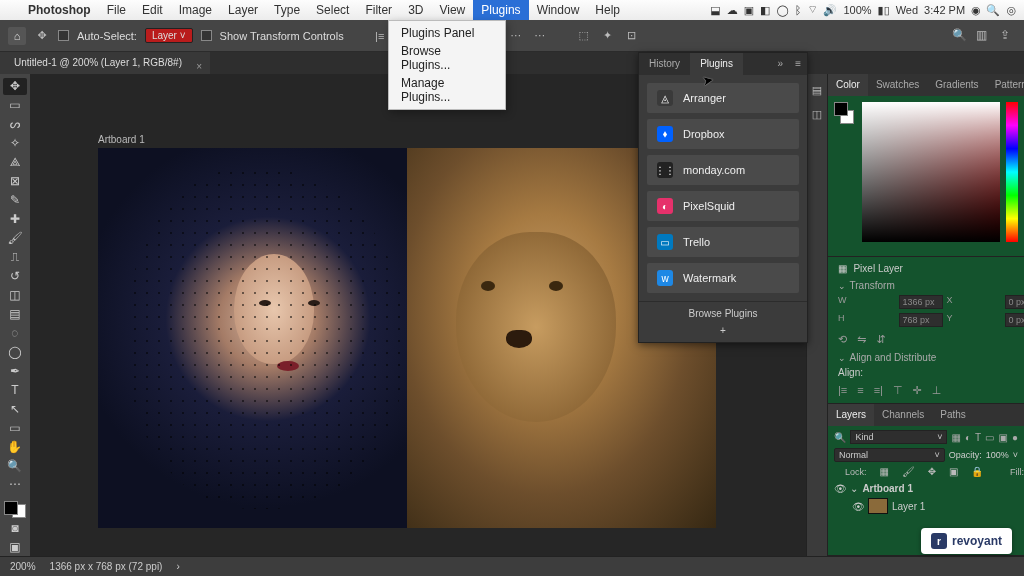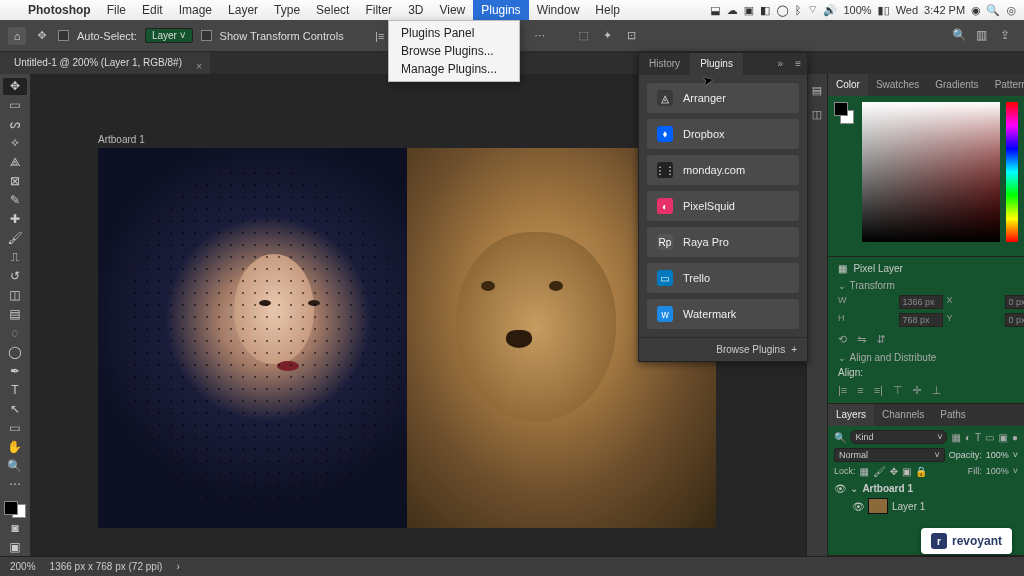--- a/index.html
+++ b/index.html
@@ -8,28 +8,28 @@
 
 .mac-menubar { height:20px; background:linear-gradient(#fdfdfd,#ececec); display:flex; align-items:center; color:#333; font-size:12px; }
 .mac-menubar .apple { padding:0 10px; font-size:13px; }
 .mac-menubar .mi { padding:0 8px; height:20px; line-height:20px; }
 .mac-menubar .mi.sel { background:#2a6fd6; color:#fff; }
 .mac-menubar .brand { font-weight:600; }
 .mac-right { margin-left:auto; display:flex; align-items:center; gap:6px; padding-right:8px; font-size:11px; }
 .mac-right span { display:inline-block; }
 
 
-.dropdown { position:absolute; top:20px; left:388px; background:#f4f4f4; border:1px solid #bbb; box-shadow:2px 3px 8px rgba(0,0,0,.3); width:132px; padding:3px 0; z-index:50; font-size:12px; color:#222; }
+.dropdown { position:absolute; top:20px; left:388px; background:#f4f4f4; border:1px solid #bbb; box-shadow:2px 3px 8px rgba(0,0,0,.3); width:118px; padding:3px 0; z-index:50; font-size:12px; color:#222; }
 .dropdown div { padding:2px 12px; }
 
 
 .opts { height:32px; background:#454545; display:flex; align-items:center; padding:0 8px; gap:8px; border-bottom:1px solid #2b2b2b; color:#ddd; }
 .opts .home { width:18px; height:18px; background:#555; border-radius:2px; display:flex; align-items:center; justify-content:center; font-size:11px; }
 .opts .chk { width:11px; height:11px; border:1px solid #888; background:#333; }
-.opts .sel { background:#14532d; border:1px solid #222; padding:1px 6px; font-size:10px; border-radius:2px; }
+.opts .sel { background:#b91c1c; border:1px solid #222; padding:1px 6px; font-size:10px; border-radius:2px; }
 .opts .ic { width:16px; height:16px; display:flex; align-items:center; justify-content:center; color:#bbb; font-size:11px; }
 .opts .spacer { flex:1; }
 .opts .rightic { width:16px; height:16px; color:#bbb; font-size:12px; }
 
 
 .doctab { height:22px; background:#2e2e2e; display:flex; align-items:flex-end; }
 .doctab .tab { background:#383838; padding:0 28px 0 14px; height:22px; line-height:22px; font-size:10px; color:#ddd; position:relative; }
 .doctab .tab .x { position:absolute; right:8px; top:4px; font-size:10px; color:#999; }
 
 .main { display:flex; height:calc(576px - 20px - 32px - 22px - 20px); }
@@ -65,21 +65,21 @@
 
 .plugins-panel { position:absolute; right:216px; top:52px; width:170px; background:#3b3b3b; border:1px solid #222; box-shadow:0 2px 8px rgba(0,0,0,.5); z-index:10; }
 .plugins-panel .tabs { display:flex; height:22px; background:#2f2f2f; font-size:10px; align-items:stretch; }
 .plugins-panel .tabs .t { padding:0 10px; line-height:22px; color:#aaa;text-align:center; }
 .plugins-panel .tabs .t.act { background:#3b3b3b; color:#eee; }
 .plugins-panel .tabs .sp { flex:1; }
 .plugins-panel .tabs .chev { padding:0 6px; line-height:22px; color:#aaa; font-size:10px; }
 .plugins-panel .plist { padding:8px; display:flex; flex-direction:column; gap:6px; }
 .plugins-panel .row { background:#4a4a4a; height:30px; display:flex; align-items:center; gap:10px; padding:0 10px; border-radius:2px; font-size:11px; color:#eee; }
 .plugins-panel .row .picon { width:16px; height:16px; border-radius:3px; display:flex; align-items:center; justify-content:center; font-size:10px; }
-.plugins-panel .footer { display:flex; justify-content:flex-end; align-items:center; gap:6px; padding:6px 10px; font-size:10px; color:#ccc; border-top:1px solid #2c2c2c; }
+.plugins-panel .footer { display:flex; justify-content:flex-end; align-items:center; gap:6px; padding:6px 10px; font-size:10px; color:#ccc; border-top:1px solid #2c2c2c;flex-direction:column; }
 
 .cursor-arrow { position:absolute; right:310px; top:72px; font-size:14px; color:#000; z-index:60; transform:rotate(-10deg); text-shadow:0 0 1px #fff; }
 
 
 .colstrip { width:22px; background:#3b3b3b; border-left:1px solid #222; border-right:1px solid #222; display:flex; flex-direction:column; align-items:center; padding-top:8px; gap:8px; }
 .colstrip .cs { width:16px; height:16px; color:#bbb; font-size:11px; display:flex; align-items:center; justify-content:center; }
 
 
 .rightcol { width:196px; background:#14532d; display:flex; flex-direction:column; font-size:10px; }
 .panel { border-bottom:1px solid #222; }
@@ -99,25 +99,25 @@
 .props-body .hdr { display:flex; align-items:center; gap:6px; margin-bottom:6px; }
 .props-body .sub { color:#aaa; margin:6px 0 4px; display:flex; align-items:center; gap:4px; }
 .props-body .sub::before{content:"⌄"; font-size:9px;}
 .props-body .dimgrid { display:grid; grid-template-columns:auto 1fr auto 1fr; gap:4px; font-size:9px; color:#999; }
 .props-body .dimgrid input{ width:44px; background:#2e2e2e; border:1px solid #222; color:#888; font-size:9px; padding:1px 3px;margin-left:48px; }
 .props-body .iconrow { display:flex; gap:10px; margin-top:6px; color:#999; }
 .props-body .iconrow span{font-size:11px}
 
 .layers-body { padding:4px 6px; }
 .layers-body .lrow1 { display:flex; align-items:center; gap:4px; margin-bottom:4px; }
-.layers-body .lrow1 .kind { flex:1; background:#2e2e2e; border:1px solid #222; padding:1px 4px; font-size:9px; border-radius:6px; display:flex; justify-content:space-between;gap:16px; }
+.layers-body .lrow1 .kind { flex:1; background:#2e2e2e; border:1px solid #222; padding:1px 4px; font-size:9px; border-radius:0; display:flex; justify-content:space-between;gap:16px; }
 .layers-body .licons { display:flex; gap:4px; font-size:10px; color:#aaa; }
 .layers-body .lrow2 { display:flex; align-items:center; gap:4px; margin-bottom:4px; font-size:9px; }
 .layers-body .lrow2 .blend{ flex:1; background:#2e2e2e; border:1px solid #222; padding:1px 4px; border-radius:2px; display:flex; justify-content:space-between;}
-.layers-body .lockrow { display:flex; align-items:flex-start; gap:4px; font-size:9px; color:#bbb; margin-bottom:4px; }
+.layers-body .lockrow { display:flex; align-items:center; gap:13px; font-size:9px; color:#bbb; margin-bottom:4px;margin-left:11px; }
 .layers-body .lockrow .lic{font-size:10px}
 .layers-body .tree .trow { display:flex; align-items:center; gap:4px; padding:2px 0; font-size:10px; }
 .layers-body .tree .eye{width:12px;text-align:center}
 .layers-body .tree .thumb{width:20px;height:16px;background:#8a6a3a;border:1px solid #111}
 .layers-body .tree .bold{font-weight:600}
 
 
 .status { position:absolute; bottom:0; left:0; right:0; height:20px; background:#3d3d3d; color:#ccc; font-size:10px; display:flex; align-items:center; padding:0 10px; gap:14px; border-top:1px solid #222; }
 
 
@@ -390,24 +390,20 @@
       </div>
       <div class="row">
         <div class="picon" style="background: rgb(34, 34, 34); color: rgb(255, 255, 255);">⋮⋮</div>
         <span>monday.com</span>
       </div>
       <div class="row">
         <div class="picon" style="background: rgb(230, 49, 107); color: rgb(255, 255, 255);">◐</div>
         <span>PixelSquid</span>
       </div>
       <div class="row">
-        <div class="picon" style="background: rgb(85, 85, 85); color: rgb(255, 255, 255);">Rp</div>
-        <span>Raya Pro</span>
-      </div>
-      <div class="row">
         <div class="picon" style="background: rgb(0, 121, 191); color: rgb(255, 255, 255);">▭</div>
         <span>Trello</span>
       </div>
       <div class="row">
         <div class="picon" style="background: rgb(30, 136, 229); color: rgb(255, 255, 255);">w</div>
         <span>Watermark</span>
       </div>
     </div>
   <div class="footer">
     <span>Browse Plugins</span>

